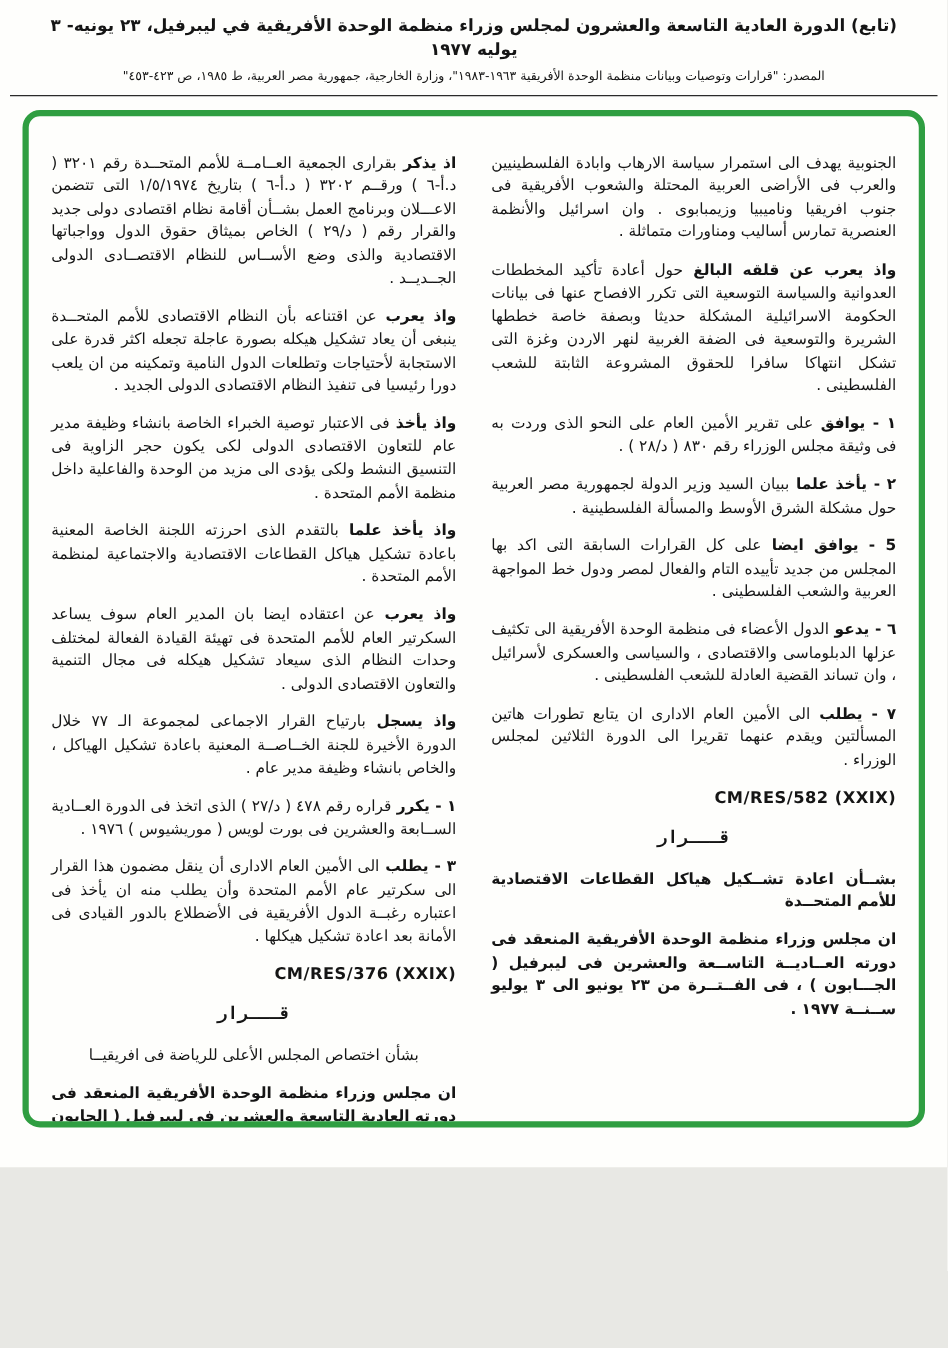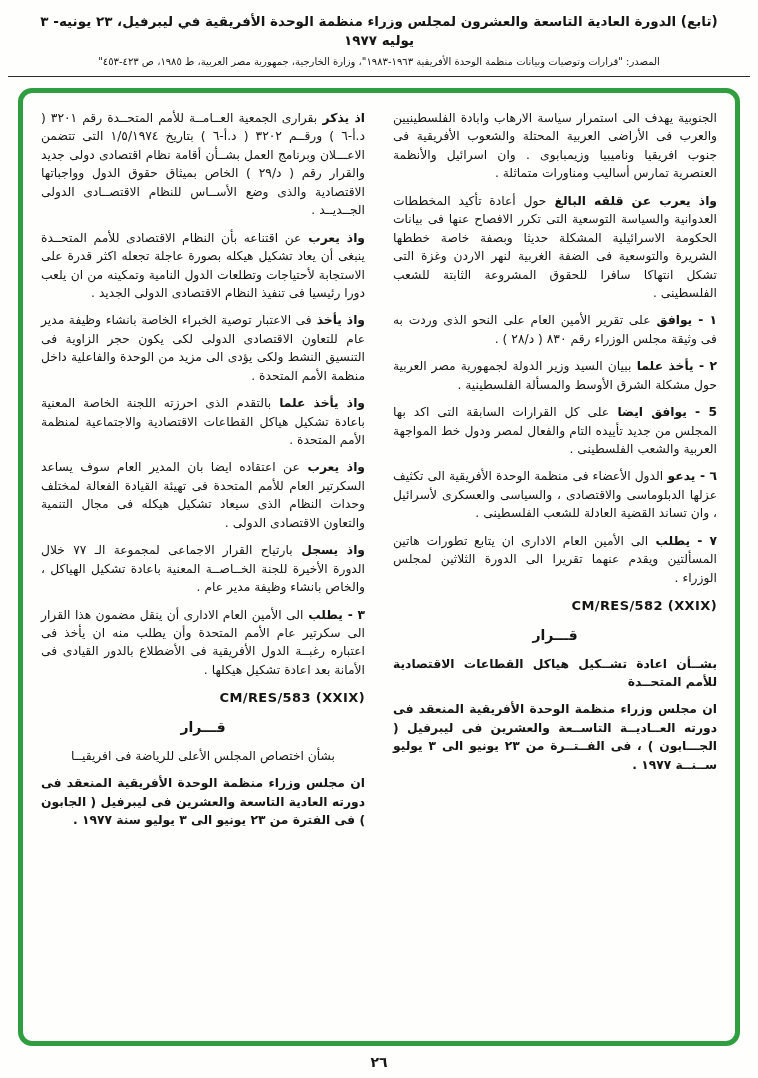--- a/index.html
+++ b/index.html
@@ -1,18 +1,18 @@
 <!DOCTYPE html>
 <html lang="ar" dir="rtl"><head>
 <meta charset="utf-8">
 <style>
   html,body { margin:0; padding:0; background:#e8e8e4; }
   .page {
     position:relative;
-    width:758px; height:1078px;
+    width:758px; height:934px;
     margin:0 auto;
     background:#fefefc;
     font-family:"DejaVu Sans", sans-serif;
     color:#151515;
     overflow:hidden;
   }
   .doc-header {
     direction:rtl;
     text-align:center;
     padding:12px 14px 8px;
@@ -38,37 +38,38 @@
     height:100%;
   }
   .col {
     flex:1 1 0;
     min-width:0;
     direction:rtl;
     text-align:justify;
     font-size:12.3px;
     line-height:1.5;
   }
-  .col p { margin:0 0 9px; }
+  .col p { margin:12px 0 9px; }
   .p-body b { font-weight:bold; }
   .p-body.bold { font-weight:bold; }
   .p-code {
     direction:ltr;
     text-align:right;
     font-weight:bold;
     font-size:13px;
     letter-spacing:0.4px;
     margin:18px 0 14px;
   }
   .p-title {
     text-align:center;
     font-weight:bold;
     font-size:14px;
     letter-spacing:3px;
     margin:6px 0 10px;
+    font-family:Liberation Mono, monospace;
   }
   .p-subtitle { font-weight:bold; }
   .p-subtitle_center { font-weight:normal; text-align:center; }
   .page-number {
     position:absolute;
     bottom:8px; left:0; right:0;
     text-align:center;
     font-weight:bold;
     font-size:14px;
   }
@@ -98,24 +99,24 @@
           <p class="p-subtitle">بشــأن اعادة تشــكيل هياكل القطاعات الاقتصادية للأمم المتحــدة</p>
           <p class="p-body bold">ان مجلس وزراء منظمة الوحدة الأفريقية المنعقد فى دورته العــاديــة التاســعة والعشرين فى ليبرفيل ( الجـــابون ) ، فى الفــتــرة من ٢٣ يونيو الى ٣ يوليو ســنــة ١٩٧٧ .</p>
         </div>
       <div class="col">
           <p class="p-body"><b>اذ يذكر </b>بقرارى الجمعية العــامــة للأمم المتحــدة رقم ٣٢٠١ ( د.أ-٦ ) ورقــم ٣٢٠٢ ( د.أ-٦ ) بتاريخ ١/٥/١٩٧٤ التى تتضمن الاعـــلان وبرنامج العمل بشــأن أقامة نظام اقتصادى دولى جديد والقرار رقم ( د/٢٩ ) الخاص بميثاق حقوق الدول وواجباتها الاقتصادية والذى وضع الأســاس للنظام الاقتصــادى الدولى الجــديــد .</p>
           <p class="p-body"><b>واذ يعرب </b>عن اقتناعه بأن النظام الاقتصادى للأمم المتحــدة ينبغى أن يعاد تشكيل هيكله بصورة عاجلة تجعله اكثر قدرة على الاستجابة لأحتياجات وتطلعات الدول النامية وتمكينه من ان يلعب دورا رئيسيا فى تنفيذ النظام الاقتصادى الدولى الجديد .</p>
           <p class="p-body"><b>واذ يأخذ </b>فى الاعتبار توصية الخبراء الخاصة بانشاء وظيفة مدير عام للتعاون الاقتصادى الدولى لكى يكون حجر الزاوية فى التنسيق النشط ولكى يؤدى الى مزيد من الوحدة والفاعلية داخل منظمة الأمم المتحدة .</p>
           <p class="p-body"><b>واذ يأخذ علما </b>بالتقدم الذى احرزته اللجنة الخاصة المعنية باعادة تشكيل هياكل القطاعات الاقتصادية والاجتماعية لمنظمة الأمم المتحدة .</p>
           <p class="p-body"><b>واذ يعرب </b>عن اعتقاده ايضا بان المدير العام سوف يساعد السكرتير العام للأمم المتحدة فى تهيئة القيادة الفعالة لمختلف وحدات النظام الذى سيعاد تشكيل هيكله فى مجال التنمية والتعاون الاقتصادى الدولى .</p>
           <p class="p-body"><b>واذ يسجل </b>بارتياح القرار الاجماعى لمجموعة الـ ٧٧ خلال الدورة الأخيرة للجنة الخــاصــة المعنية باعادة تشكيل الهياكل ، والخاص بانشاء وظيفة مدير عام .</p>
+          <p class="p-body"><b>١ - يكرر </b>قراره رقم ٤٧٨ ( د/٢٧ ) الذى اتخذ فى الدورة العــادية الســابعة والعشرين فى بورت لويس ( موريشيوس ) ١٩٧٦ .</p>
           <p class="p-body"><b>٣ - يطلب </b>الى الأمين العام الادارى أن ينقل مضمون هذا القرار الى سكرتير عام الأمم المتحدة وأن يطلب منه ان يأخذ فى اعتباره رغبــة الدول الأفريقية فى الأضطلاع بالدور القيادى فى الأمانة بعد اعادة تشكيل هيكلها .</p>
-          <p class="p-code">CM/RES/583 (XXIX)</p>
+          <p class="p-code">CM/RES/376 (XXIX)</p>
           <p class="p-title">قـــرار</p>
           <p class="p-subtitle_center">بشأن اختصاص المجلس الأعلى للرياضة فى افريقيــا</p>
           <p class="p-body bold">ان مجلس وزراء منظمة الوحدة الأفريقية المنعقد فى دورته العادية التاسعة والعشرين فى ليبرفيل ( الجابون ) فى الفترة من ٢٣ يونيو الى ٣ يوليو سنة ١٩٧٧ .</p>
         </div>
     </div>
   </div>
 
-  <div class="page-number">٢٦</div>
 
 </div>
 
 </body></html>

